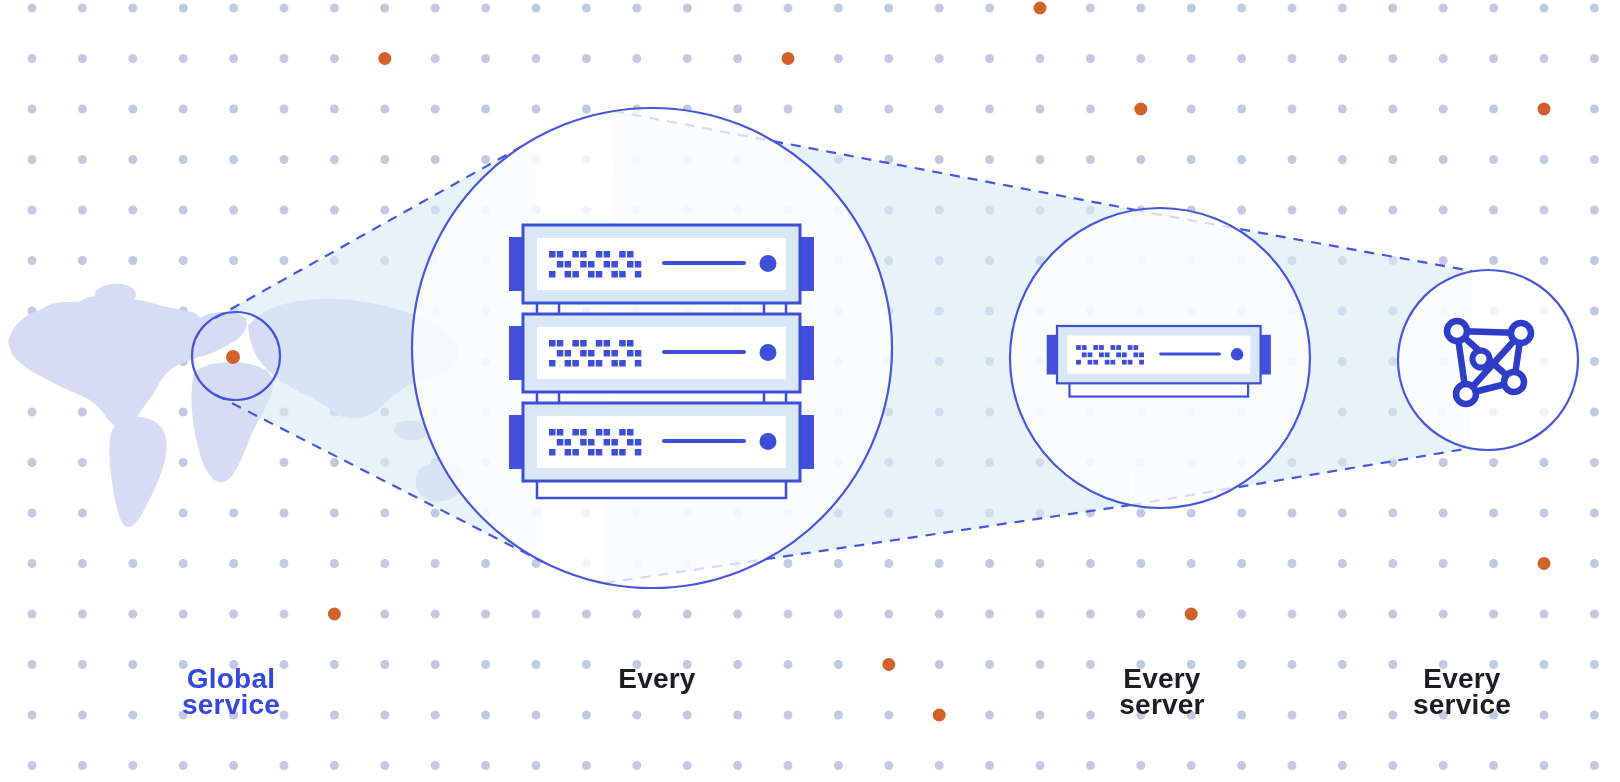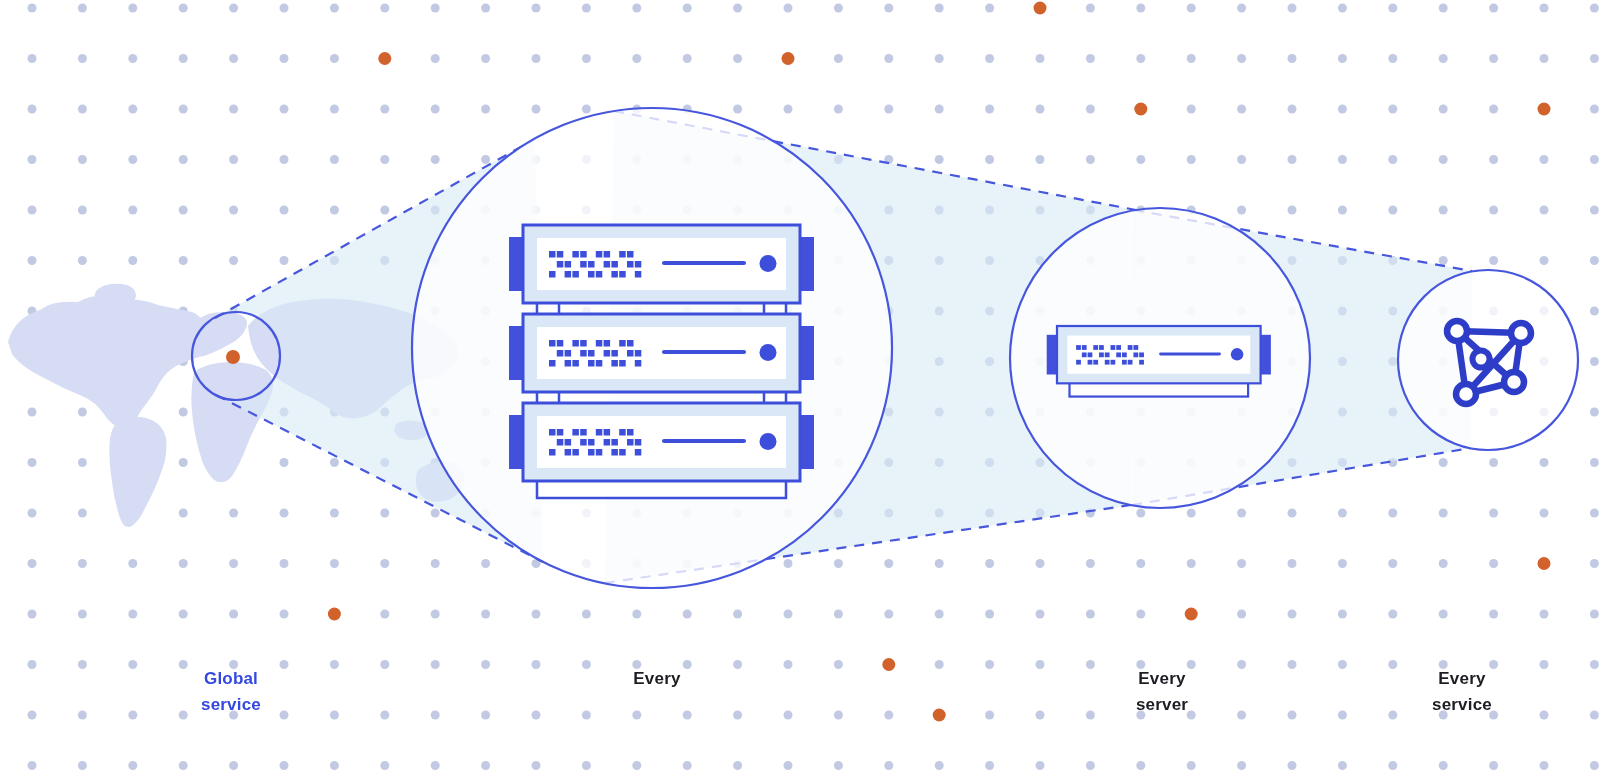--- a/index.html
+++ b/index.html
@@ -5,21 +5,21 @@
   :root{
     --accent:#4656DD; --accent2:#3D4EDB; --ear:#4350DC; --panel:#D9E7F7;
     --beam:#D9EAF5; --land:#D7DCF5; --grid_dot:#C2CAE3; --orange:#D2622B;
     --mesh:#2E3DC8; --label_dark:#1D1E23; --label_blue:#3448E0;
   }
   html,body{margin:0;padding:0;background:#fff;}
   .stage{position:relative;width:1620px;height:782px;background:#fff;overflow:hidden;
          font-family:"Liberation Sans", sans-serif;}
   .scene{position:absolute;left:0;top:0;}
   .caption{position:absolute;width:320px;top:666px;text-align:center;
-           font-weight:bold;font-size:17px;line-height:26px;letter-spacing:.2px;
+           font-weight:bold;font-size:28px;line-height:26px;letter-spacing:.2px;
            color:var(--label_dark);}
   .caption.blue{color:var(--label_blue);}
 </style>
 </head>
 <body>
 
 <div class="stage">
   <svg class="scene" width="1620" height="782" viewBox="0 0 1620 782">
 
     <rect x="0" y="0" width="1620" height="782" fill="#ffffff"></rect>

